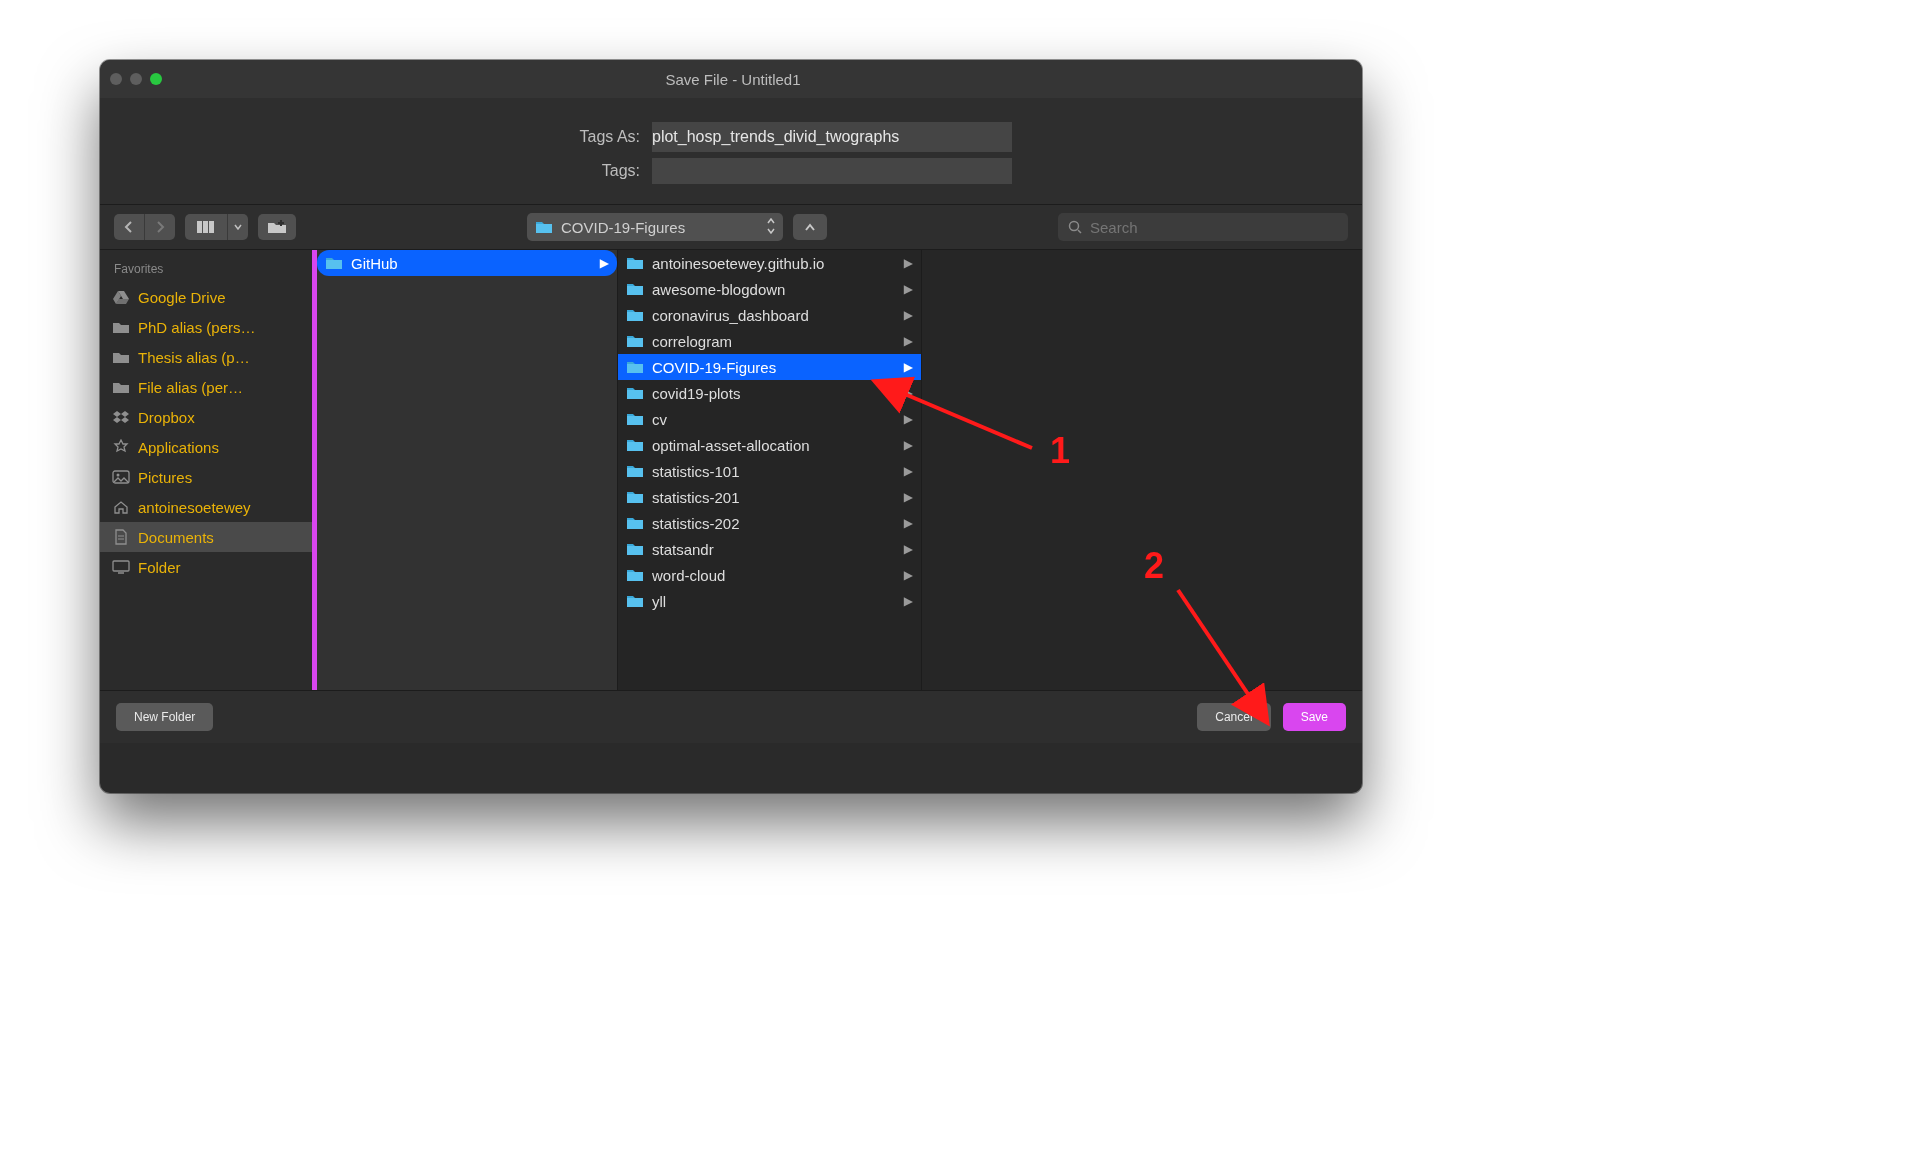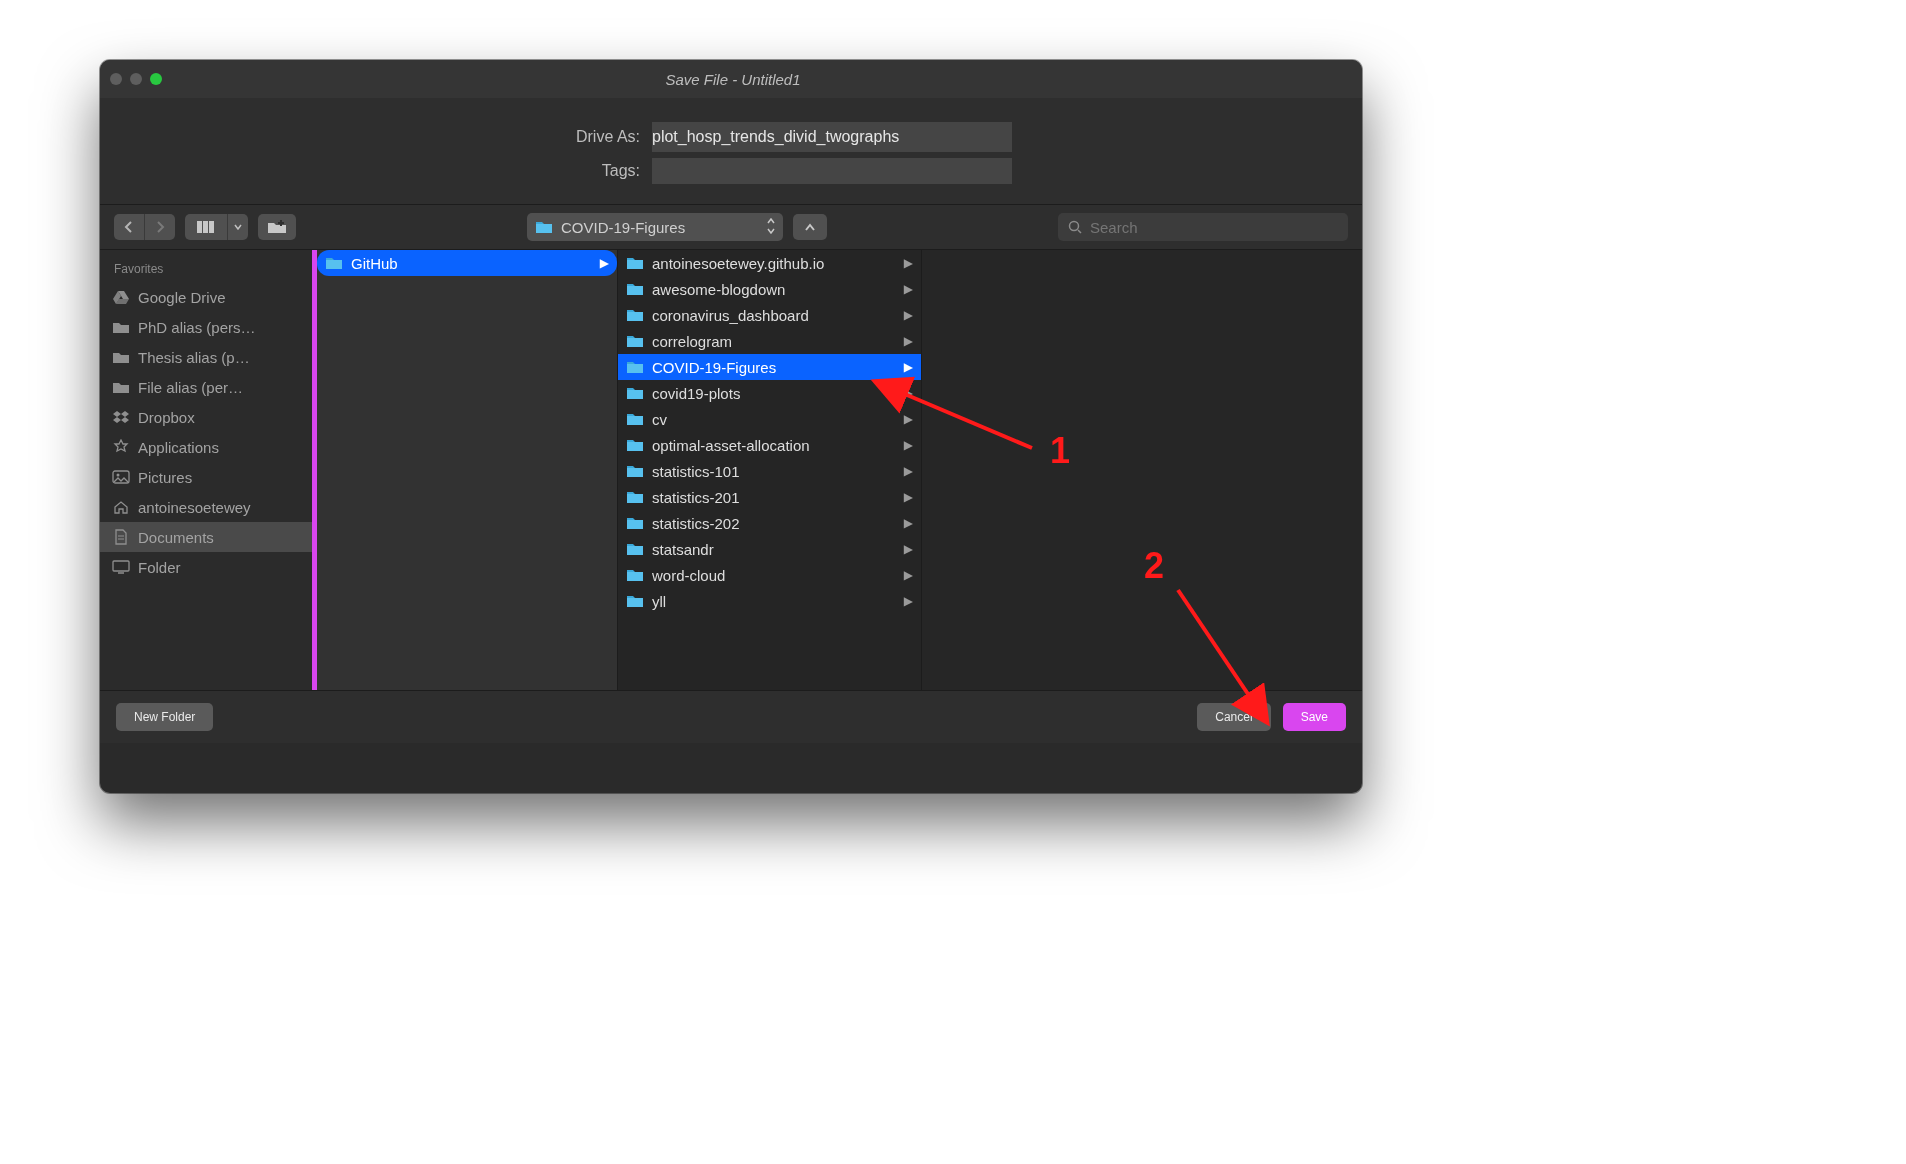--- a/index.html
+++ b/index.html
@@ -1,18 +1,18 @@
 <!DOCTYPE html>
 <html><head>
 <meta charset="utf-8">
 <style>
   html,body{margin:0;padding:0;background:#fff;width:1906px;height:1164px;font-family:-apple-system,"Helvetica Neue",Arial,sans-serif;}
   .stage{width:1906px;height:1164px;position:relative;}
   .window-wrap{position:absolute;left:100px;top:60px;width:1262px;height:733px;background:#2a2a2a;border-radius:10px;box-shadow:0 30px 60px rgba(0,0,0,0.55),0 0 0 1px rgba(0,0,0,0.4);color:#cfcfcf;font-size:15px;overflow:hidden;}
-  .titlebar{height:30px;display:flex;align-items:center;padding:4px 10px;background:#353535;font-style:italic;}
+  .titlebar{height:30px;display:flex;align-items:center;padding:4px 10px;background:#353535;}
   .traffic{display:flex;gap:8px;align-items:center;}
   .tl{width:12px;height:12px;border-radius:50%;}
   .tl.close{background:#5e5e5e;}
   .tl.min{background:#5e5e5e;}
   .tl.max{background:#28c840;}
   .title{flex:1;text-align:center;color:#bdbdbd;font-size:15px;}
   .form-area{background:#2e2e2e;padding:18px 0 14px 0;}
   .row{display:flex;align-items:center;margin:6px 0;}
   .row .lab{width:540px;text-align:right;padding-right:12px;color:#bdbdbd;font-size:16px;}
   .txt-input{background:#454545;border:none;color:#e6e6e6;font-size:16px;height:26px;width:360px;padding:2px 0;outline:none;}
@@ -25,21 +25,21 @@
   .spacer{flex:1;}
   .path-pop{display:flex;align-items:center;background:#505050;border-radius:5px;height:28px;padding:0 28px 0 8px;position:relative;min-width:220px;cursor:pointer;}
   .path-pop .fldr{margin-right:8px;}
   .updown{position:absolute;right:8px;top:4px;font-size:11px;line-height:10px;color:#c8c8c8;}
   .search{display:flex;align-items:center;background:#3c3c3c;border-radius:5px;height:28px;padding:0 10px;width:270px;}
   .search input{background:transparent;border:none;outline:none;color:#ddd;font-size:15px;flex:1;}
   .search .mag{margin-right:6px;color:#8a8a8a;}
   .browser{display:flex;height:440px;background:#262626;}
   .sidebar{width:212px;background:#2b2b2b;border-right:5px solid #d946ef;padding-top:6px;}
   .sb-head{font-size:12px;color:#8a8a8a;padding:6px 14px;}
-  .sb-item{display:flex;align-items:center;gap:8px;height:30px;padding:0 12px;color:#a3a3a3;font-size:15px;cursor:pointer;white-space:nowrap;overflow:hidden;text-overflow:ellipsis;}
+  .sb-item{display:flex;align-items:center;gap:8px;height:30px;padding:0 12px;color:#eab308;font-size:15px;cursor:pointer;white-space:nowrap;overflow:hidden;text-overflow:ellipsis;}
   .sb-item.sel{background:#4a4a4a;}
   .sb-item .ic{width:18px;display:flex;justify-content:center;color:#8f8f8f;}
   .column{border-right:1px solid #1c1c1c;overflow:hidden;background:#252525;}
   .col0{width:300px;background:#323232;}
   .col1{width:303px;}
   .col2{flex:1;}
   .li{display:flex;align-items:center;height:26px;padding:0 8px;font-size:15px;color:#dedede;cursor:pointer;position:relative;}
   .li .fic{margin-right:8px;display:flex;align-items:center;}
   .li .arr{position:absolute;right:8px;color:#9a9a9a;font-size:12px;}
   .li.sel{background:#0a63ff;color:#fff;}
@@ -64,21 +64,21 @@
         <div class="tl close"></div>
         <div class="tl min"></div>
         <div class="tl max"></div>
       </div>
       <div class="title">Save File - Untitled1</div>
       <div style="width:48px"></div>
     </div>
 
     <div class="form-area">
       <div class="row">
-        <div class="lab">Drive As:</div>
+        <div class="lab">Tags As:</div>
         <input class="txt-input" value="plot_hosp_trends_divid_twographs" style="">
       </div>
       <div class="row">
         <div class="lab">Tags:</div>
         <div class="tags-input"></div>
       </div>
     </div>
 
     <div class="toolbar">
       <div class="seg">

